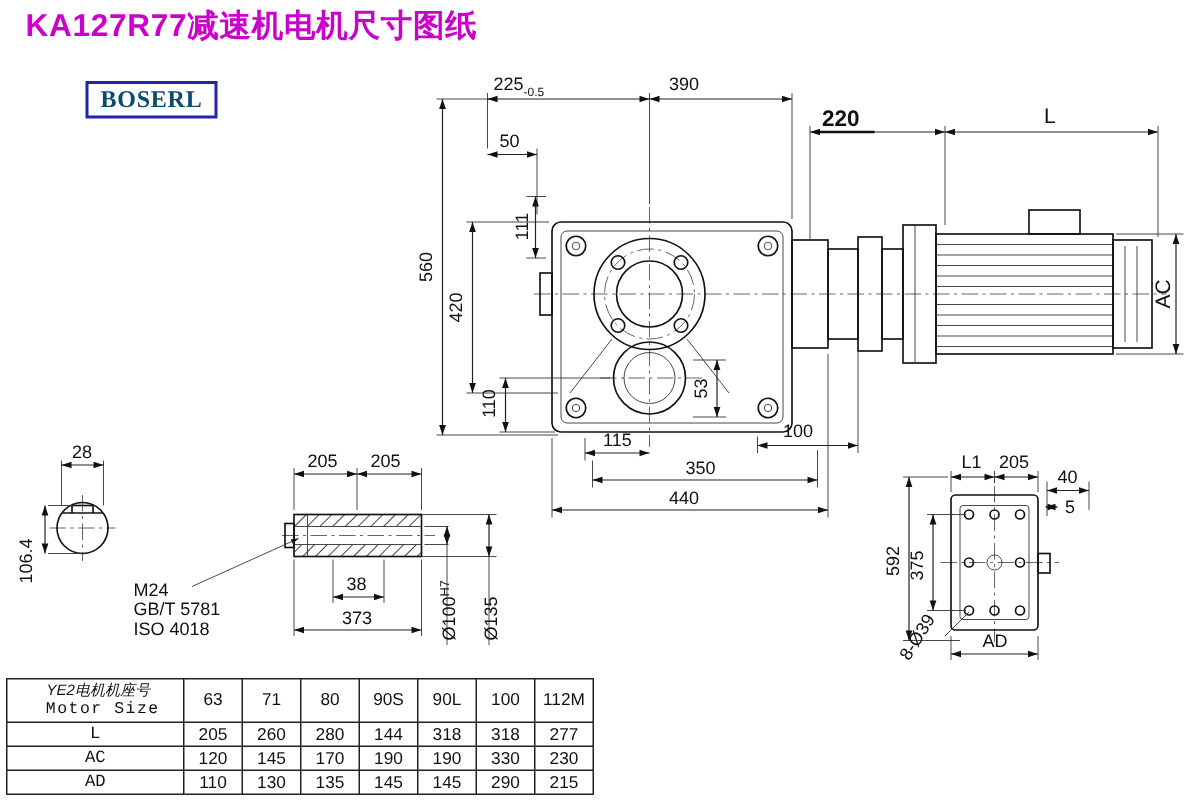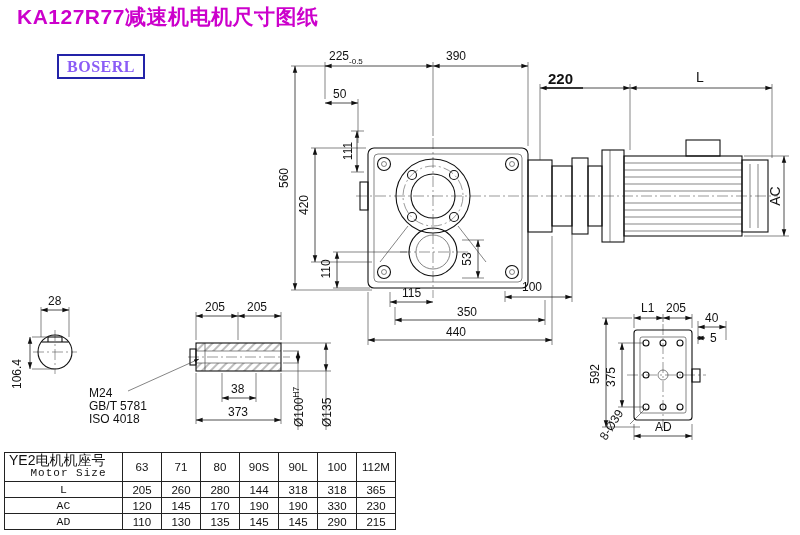--- a/index.html
+++ b/index.html
@@ -2,35 +2,35 @@
 <html><head>
 <meta charset="utf-8">
 <style>
   * { margin:0; padding:0; box-sizing:border-box; }
   html,body { width:800px; height:535px; background:#ffffff; font-family:"Liberation Sans",sans-serif; }
   #stage { position:relative; width:800px; height:535px; background:#fff; overflow:hidden; }
   #drawing { position:absolute; left:0; top:0; }
 
   .title { position:absolute; left:6px; top:3px; font-size:21px; font-weight:bold; color:#cc00cc; letter-spacing:.5px; white-space:nowrap;margin-left:11px; }
   .logo { position:absolute; left:57px; top:54px; width:88px; height:25px; border:2px solid #2323a8; background:#fff; display:flex; align-items:center; justify-content:center; }
-  .logo span { color:#8b5cf6; font-family:"Liberation Serif",serif; font-weight:bold; font-size:16px; letter-spacing:.5px; }
+  .logo span { color:#0c4a6e; font-family:"Liberation Serif",serif; font-weight:bold; font-size:16px; letter-spacing:.5px; }
 
   svg text { font-family:"Liberation Sans",sans-serif; font-size:12px; fill:#111; }
   svg text.big { font-size:14px; }
   svg text.bold { font-size:15px; font-weight:bold; }
   .ln   { stroke:#111; stroke-width:1.1; fill:none; }
   .thin { stroke:#333; stroke-width:.6;  fill:none; }
   .dim  { stroke:#222; stroke-width:.8;  fill:none; }
   .cl   { stroke:#555; stroke-width:.6;  fill:none; stroke-dasharray:11 3 2 3; }
 
   table.spec { position:absolute; left:4px; top:452px; border-collapse:collapse; table-layout:fixed; background:#fff; }
   table.spec td { border:1px solid #222; text-align:center; font-size:11.5px; color:#111; padding:0; height:16px; }
   table.spec tr.h1 td { height:29px; }
   td.c0 { text-align:left; }
-  td.c0 .cn { font-size:14px; line-height:13px; padding-left:4px; text-align:left; }
+  td.c0 .cn { font-size:10px; line-height:13px; padding-left:4px; text-align:center;font-style:italic; }
   td.c0 .en { font-family:"Liberation Mono",monospace; font-size:11px; line-height:13px; padding-left:10px; letter-spacing:1px; text-align:center; }
   td.lab { text-align:center; font-family:"Liberation Mono",monospace; font-size:12px; }
 </style>
 </head>
 <body>
 
 <div id="stage">
 
   <svg id="drawing" width="800" height="535" viewBox="0 0 800 535" xmlns="http://www.w3.org/2000/svg">
     <defs>
@@ -300,21 +300,21 @@
       <td>112M</td>
     </tr>
     <tr>
       <td class="lab">L</td>
       <td>205</td>
       <td>260</td>
       <td>280</td>
       <td>144</td>
       <td>318</td>
       <td>318</td>
-      <td>365</td>
+      <td>277</td>
     </tr>
     <tr>
       <td class="lab">AC</td>
       <td>120</td>
       <td>145</td>
       <td>170</td>
       <td>190</td>
       <td>190</td>
       <td>330</td>
       <td>230</td>

